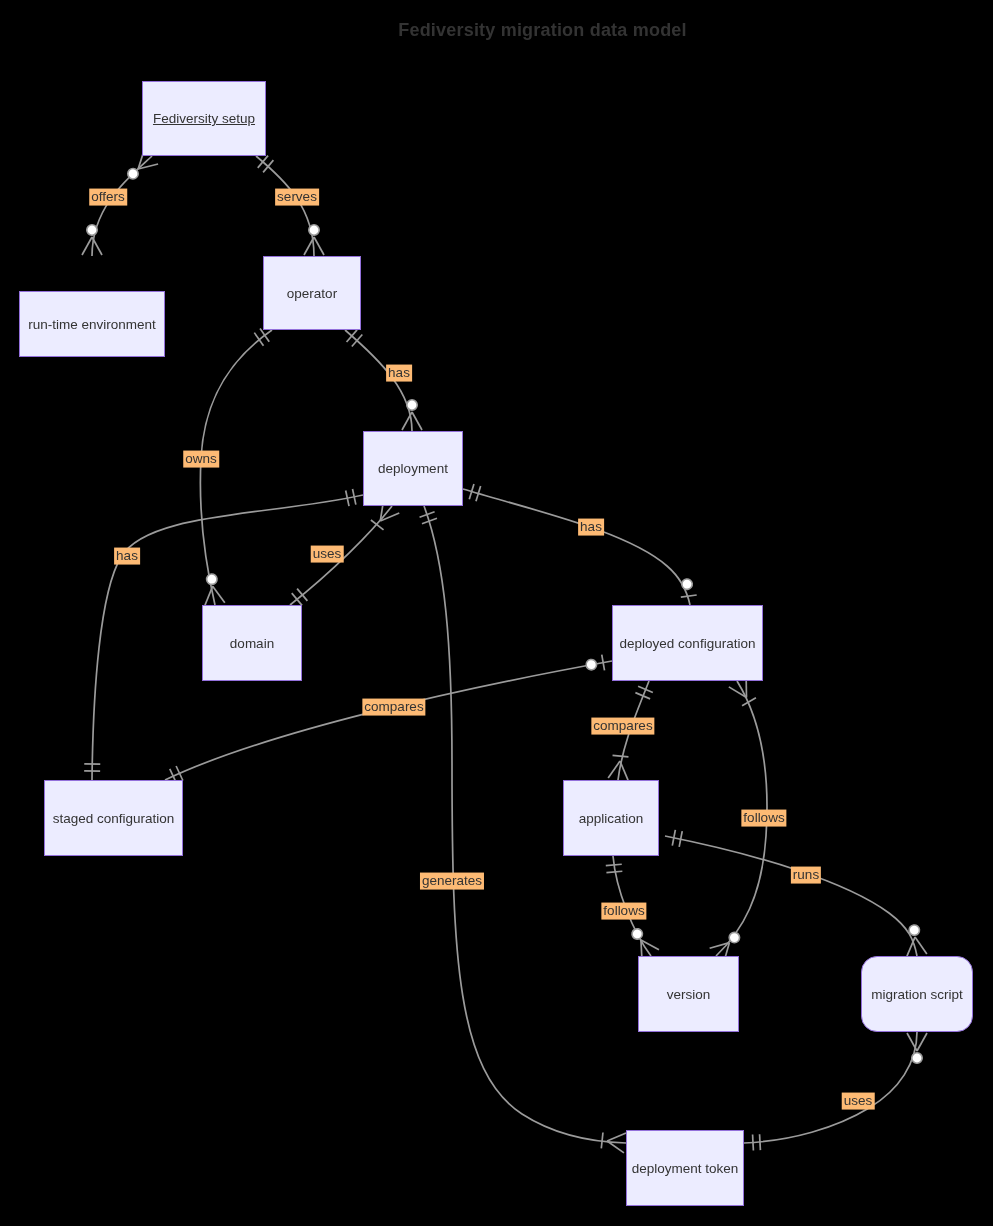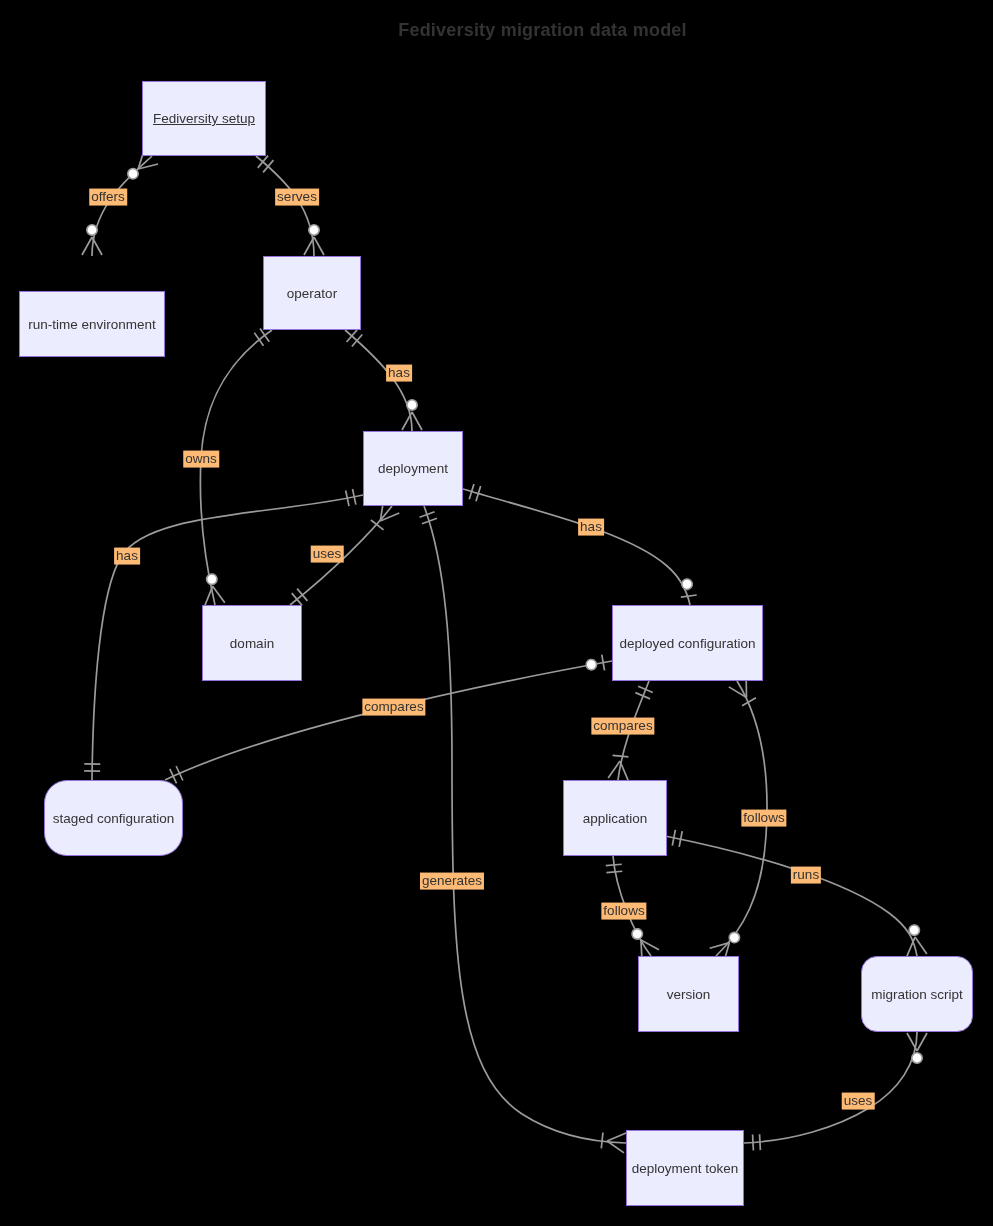--- a/index.html
+++ b/index.html
@@ -181,24 +181,24 @@
     </div>
     <div class="entity" style="left: 363px; top: 431px; width: 100px; height: 75px;">
       <span>deployment</span>
     </div>
     <div class="entity" style="left: 202px; top: 605px; width: 100px; height: 76px;">
       <span>domain</span>
     </div>
     <div class="entity" style="left: 612px; top: 605px; width: 151px; height: 76px; text-align: center;">
       <span>deployed configuration</span>
     </div>
-    <div class="entity" style="left: 44px; top: 780px; width: 139px; height: 76px; border-radius: 23px;">
+    <div class="entity" style="left: 44px; top: 780px; width: 139px; height: 76px;">
       <span>staged configuration</span>
     </div>
-    <div class="entity" style="left: 563px; top: 780px; width: 104px; height: 76px;">
+    <div class="entity" style="left: 563px; top: 780px; width: 96px; height: 76px;">
       <span>application</span>
     </div>
     <div class="entity" style="left: 638px; top: 956px; width: 101px; height: 76px;">
       <span>version</span>
     </div>
     <div class="entity" style="left: 861px; top: 956px; width: 112px; height: 76px; border-radius: 16px;">
       <span>migration script</span>
     </div>
     <div class="entity" style="left: 626px; top: 1130px; width: 118px; height: 76px;">
       <span>deployment token</span>

